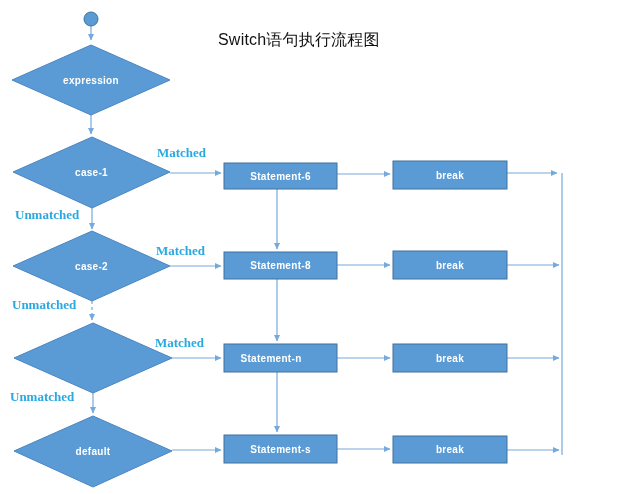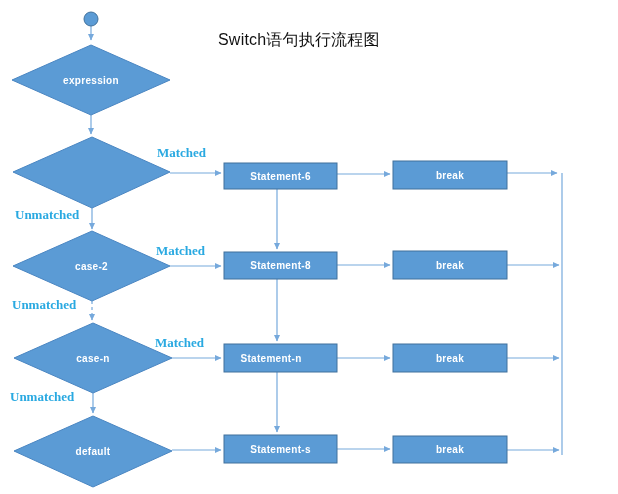--- a/index.html
+++ b/index.html
@@ -91,22 +91,22 @@
       <rect class="node" x="393" y="161" width="114" height="28"></rect>
       <rect class="node" x="393" y="251" width="114" height="28"></rect>
       <rect class="node" x="393" y="344" width="114" height="28"></rect>
       <rect class="node" x="393" y="436" width="114" height="27"></rect>
     </g>
   </svg>
 
   <div class="page-title">Switch语句执行流程图</div>
 
   <div class="node-label" style="left:12px;top:45px;width:158px;height:70px;">expression</div>
+  <div class="node-label" style="left:13px;top:137px;width:157px;height:71px;">case-1</div>
   <div class="node-label" style="left:13px;top:231px;width:157px;height:70px;">case-2</div>
-  <div class="node-label" style="left:14px;top:323px;width:158px;height:70px;">case-n</div>
   <div class="node-label" style="left:14px;top:416px;width:158px;height:71px;">default</div>
 
   <div class="node-label" style="left:224px;top:163px;width:113px;height:26px;">Statement-6</div>
   <div class="node-label" style="left:224px;top:252px;width:113px;height:27px;">Statement-8</div>
   <div class="node-label" style="left:224px;top:344px;width:94px;height:28px;">Statement-n</div>
   <div class="node-label" style="left:224px;top:435px;width:113px;height:28px;">Statement-s</div>
 
   <div class="node-label" style="left:393px;top:161px;width:114px;height:28px;">break</div>
   <div class="node-label" style="left:393px;top:251px;width:114px;height:28px;">break</div>
   <div class="node-label" style="left:393px;top:344px;width:114px;height:28px;">break</div>

